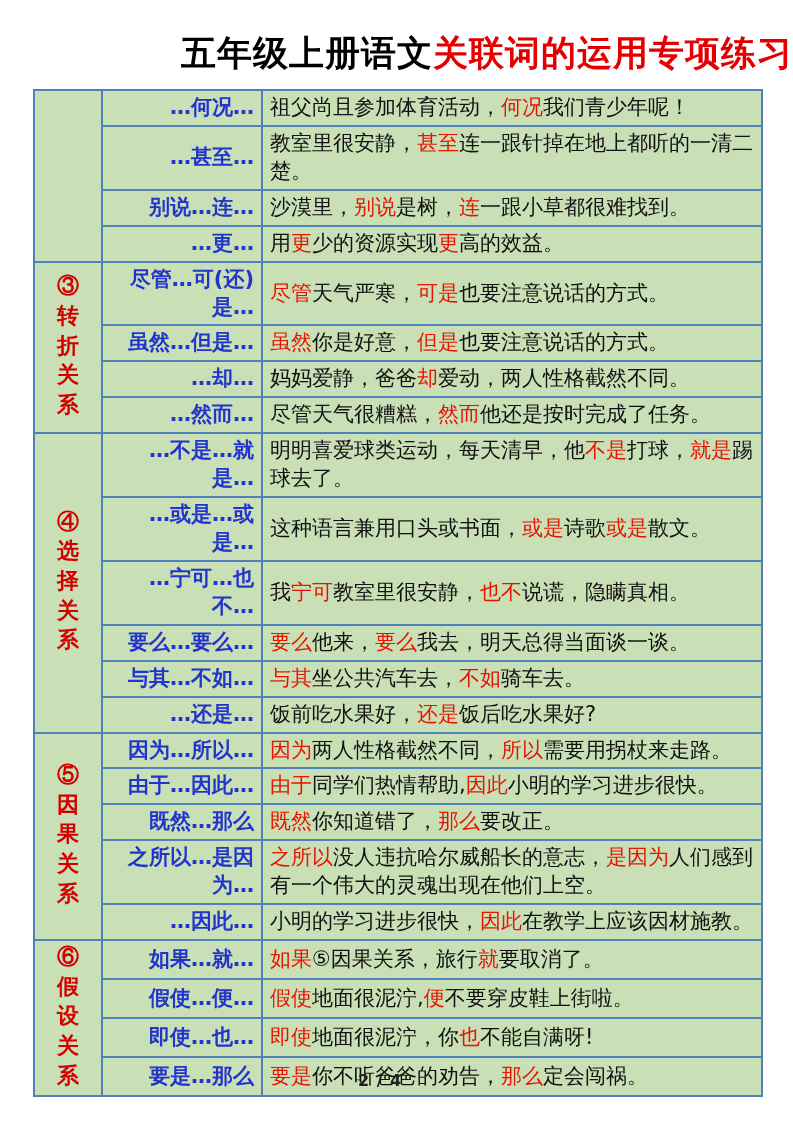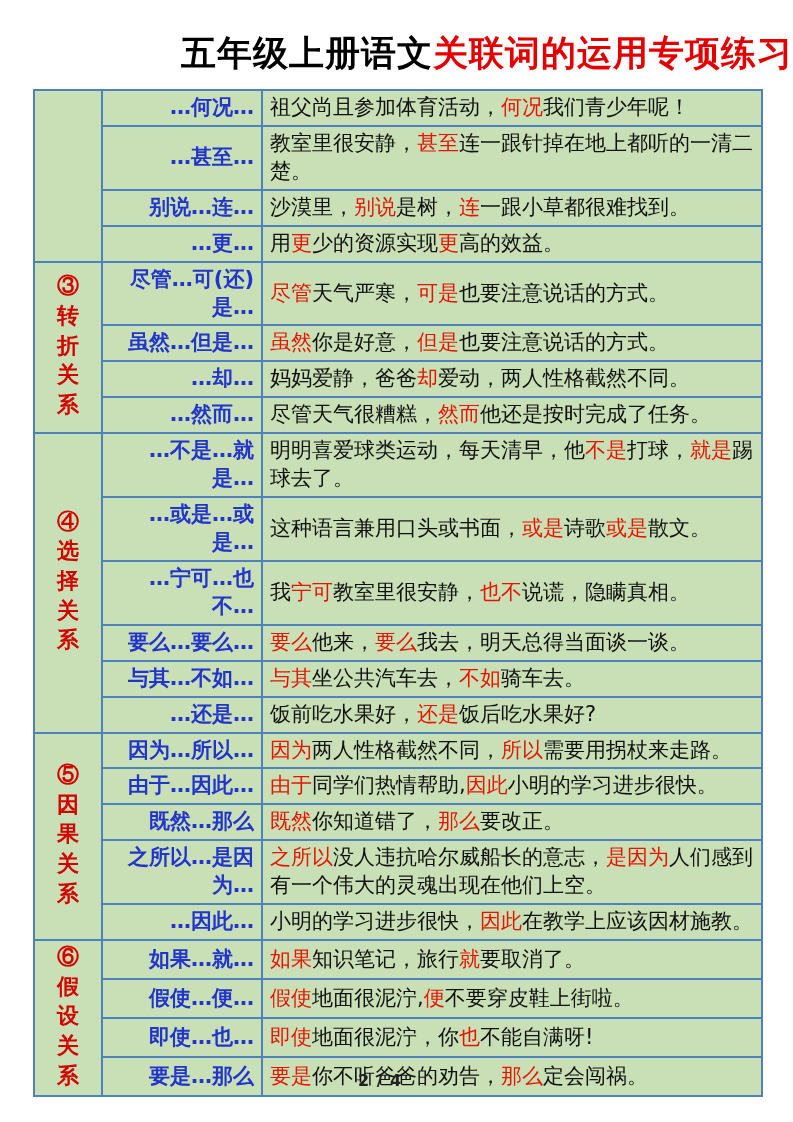--- a/index.html
+++ b/index.html
@@ -185,21 +185,21 @@
         </tr>
         <tr>
           <td class="pat">…因此…</td>
           <td class="ex"><span>小明的学习进步很快，</span><span class="red">因此</span><span>在教学上应该因材施教。</span></td>
         </tr>
         <tr>
           <td class="cat" rowspan="4">
             <div class="vcat">⑥假设关系</div>
           </td>
           <td class="pat">如果…就…</td>
-          <td class="ex"><span class="red">如果</span><span>知识笔记，旅行</span><span class="red">就</span><span>要取消了。</span></td>
+          <td class="ex"><span class="red">如果</span><span>⑤因果关系，旅行</span><span class="red">就</span><span>要取消了。</span></td>
         </tr>
         <tr>
           <td class="pat">假使…便…</td>
           <td class="ex"><span class="red">假使</span><span>地面很泥泞,</span><span class="red">便</span><span>不要穿皮鞋上街啦。</span></td>
         </tr>
         <tr>
           <td class="pat">即使…也…</td>
           <td class="ex"><span class="red">即使</span><span>地面很泥泞，你</span><span class="red">也</span><span>不能自满呀!</span></td>
         </tr>
         <tr>

